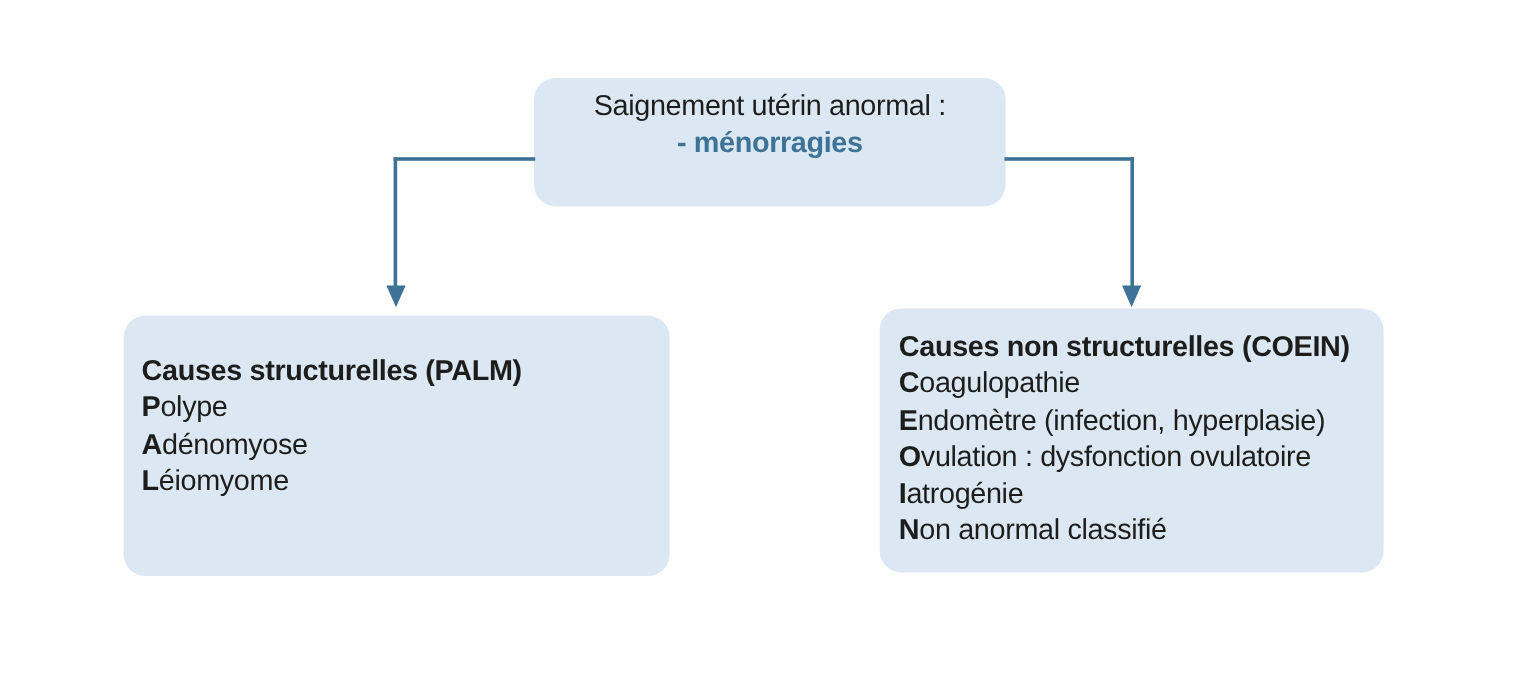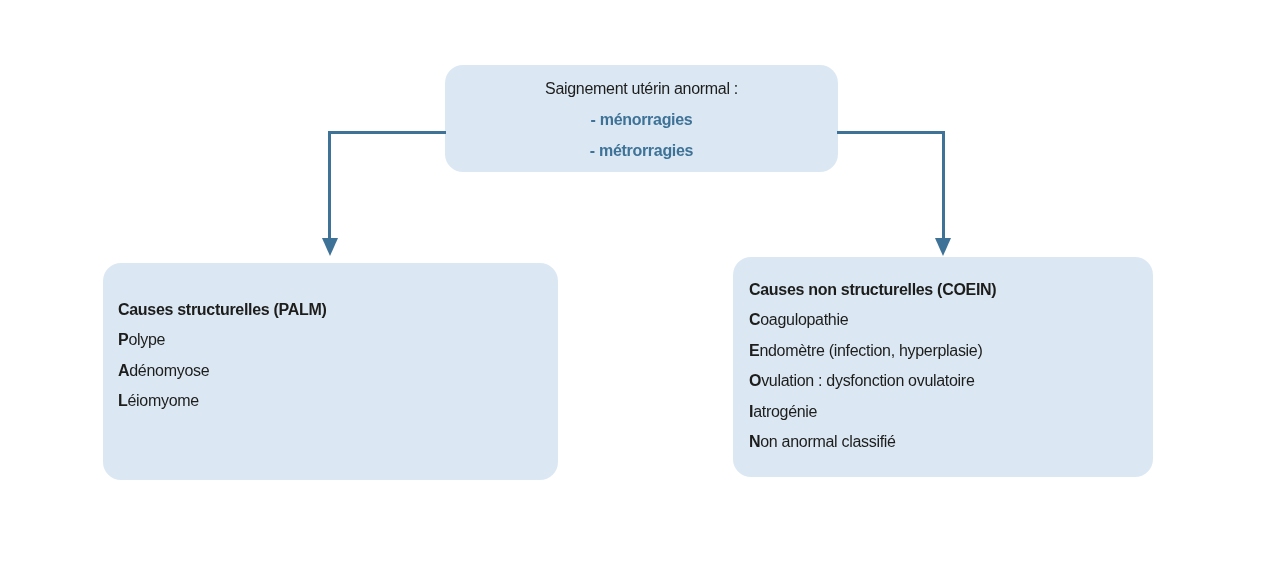--- a/index.html
+++ b/index.html
@@ -4,21 +4,21 @@
 <style>
   * { margin: 0; padding: 0; box-sizing: border-box; }
   html, body { background: #ffffff; }
   .canvas {
     position: relative;
     width: 1280px;
     height: 562px;
     background: var(--page-bg, #ffffff);
     font-family: "Liberation Sans", sans-serif;
     color: var(--text, #1d1d1b);
-    font-size: 16px;
+    font-size: 24px;
     letter-spacing: -0.3px;
     overflow: hidden;
   }
   .box {
     position: absolute;
     background: var(--box-bg, #dbe8f4);
     border-radius: 18px;
   }
   
   .top-box {
@@ -64,21 +64,20 @@
   }
 </style>
 </head>
 <body>
 
 <div class="canvas" style="--page-bg: #ffffff; --box-bg: #dbe8f4; --accent: #3e7296; --text: #1d1d1b;">
 
   <div class="box top-box">
     <div>Saignement utérin anormal :</div>
     <div class="top-bullet">- ménorragies</div>
-    <div class="top-bullet">- métrorragies</div>
   </div>
 
   <div class="conn h-line" style="left:328px; top:131px; width:118px;"></div>
   <div class="conn v-line" style="left:328px; top:131px; height:108px;"></div>
   <div class="arrowhead" style="left:322px; top:238px;"></div>
 
   <div class="conn h-line" style="left:837px; top:131px; width:108px;"></div>
   <div class="conn v-line" style="left:942px; top:131px; height:108px;"></div>
   <div class="arrowhead" style="left:935px; top:238px;"></div>
 

